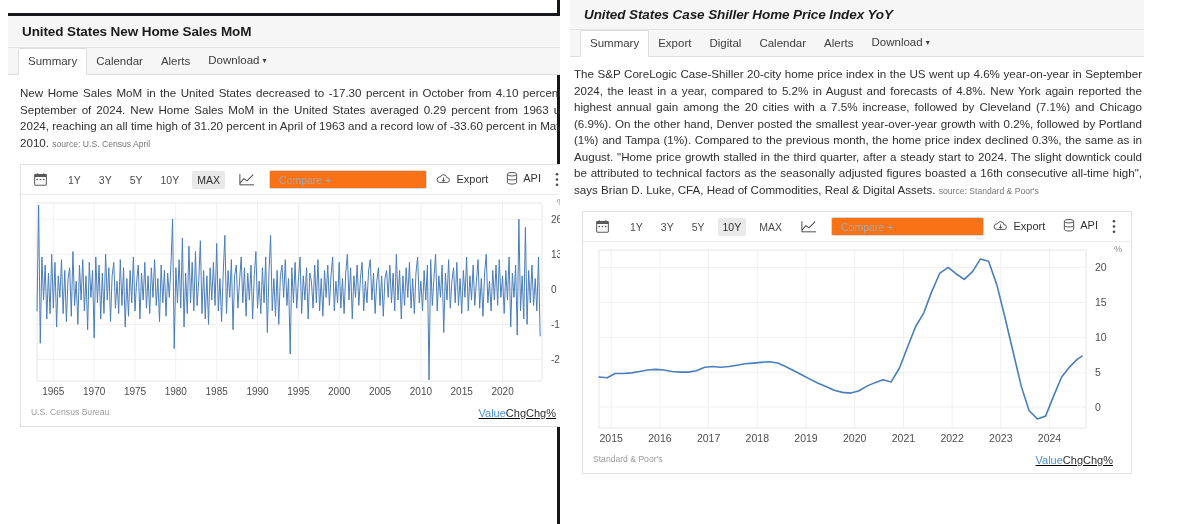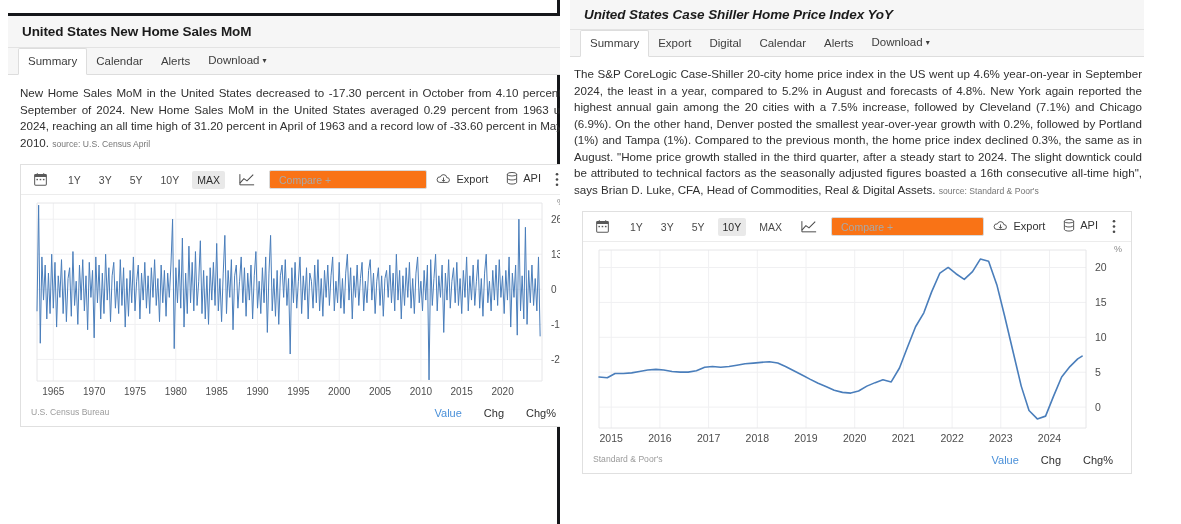--- a/index.html
+++ b/index.html
@@ -77,21 +77,21 @@
   .kebab{padding:0 7px 0 5px;cursor:pointer;display:flex;align-items:center;}
 
   .plot-wrap{position:relative;}
   .pct{position:absolute;right:9px;top:2px;font-size:9px;color:#8a8a8a;}
   .plot{position:relative;}
   .plot svg{display:block;}
   .footer-row{
     display:flex;padding:4px 10px 7px 10px;box-sizing:border-box;
   }
   .prov{font-size:8.6px;color:#9b9b9b;}
-  .legend{margin-left:auto;display:flex;gap:22px;padding-right:8px;}
+  .legend{margin-left:auto;display:flex;padding-right:8px;text-decoration:underline;}
   .legend span{font-size:11px;color:#2f2f2f;cursor:pointer;}
   .legend span.on{color:#4a90d9;}
 
   
   .right-pane{position:relative;width:584px;height:524px;background:#ffffff;}
   .right-inner{position:absolute;left:10px;top:0px;width:574px;}
   .right-pane .chart-card{margin:6px 12px 0 12px;}
   .right-pane .title-bar{padding:7px 0 7px 14px;font-style:italic;}
   .right-pane .blurb{padding:9px 2px 6px 4px;}
 </style>

